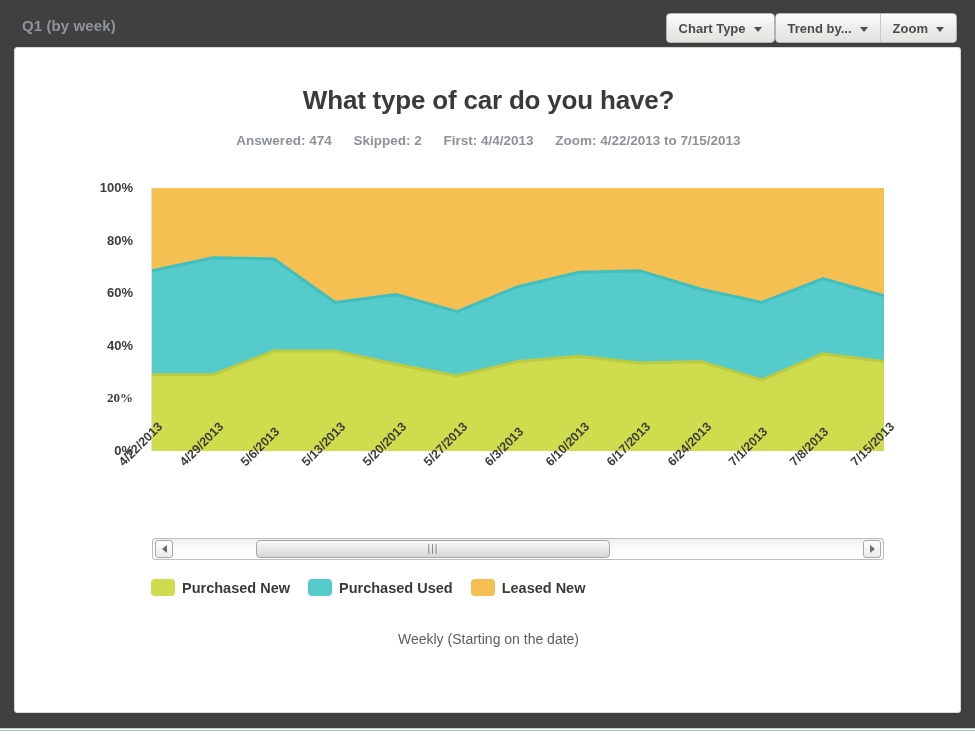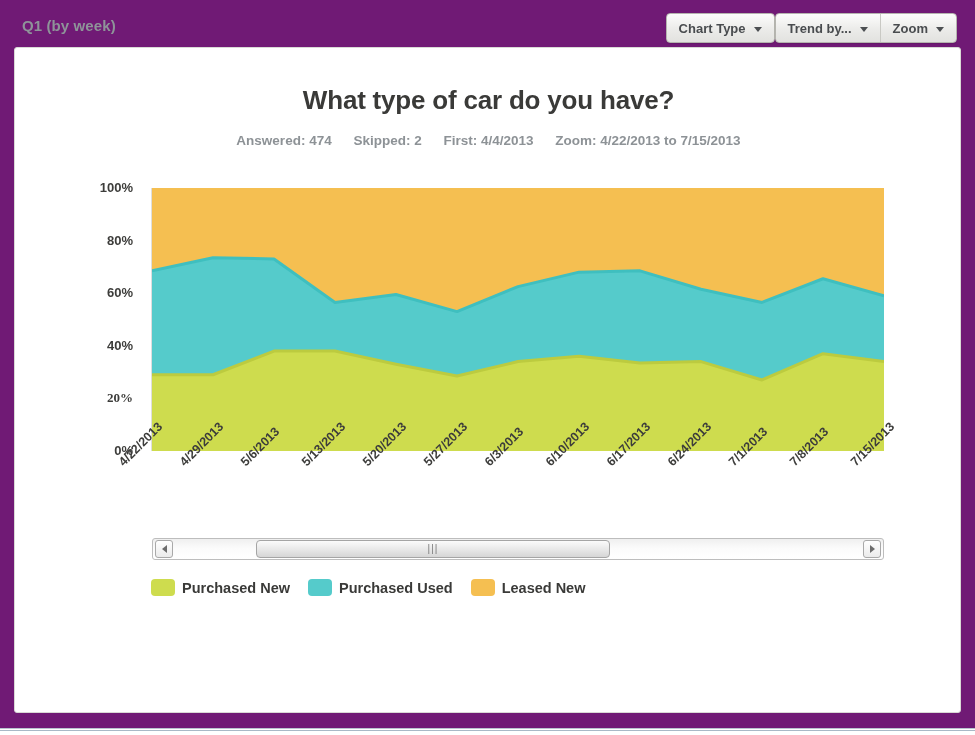--- a/index.html
+++ b/index.html
@@ -14,21 +14,21 @@
     overflow: hidden;
   }
 
   
   .panel {
     position: absolute;
     left: 0; top: 0;
     width: 975px;
     height: 729px;
     box-sizing: border-box;
-    background: #701a75;
+    background: #404040;
     border-bottom: 1px solid #b9c6cf;
   }
   .panel-bottom-rule {
     position: absolute;
     left: 0; top: 730px;
     width: 975px; height: 5px;
     background: #ffffff;
     border-top: 1px solid #a9b8c6;
   }
 
@@ -369,16 +369,17 @@
         <div class="legend-item">
           <span class="legend-swatch" style="background: rgb(85, 203, 203);"></span>
           <span class="legend-label">Purchased Used</span>
         </div>
         <div class="legend-item">
           <span class="legend-swatch" style="background: rgb(245, 191, 81);"></span>
           <span class="legend-label">Leased New</span>
         </div>
       </div>
 
+    <div class="axis-caption">Weekly (Starting on the date)</div>
   </div>
 </div>
 
 <div class="panel-bottom-rule"></div>
 
 </body></html>

